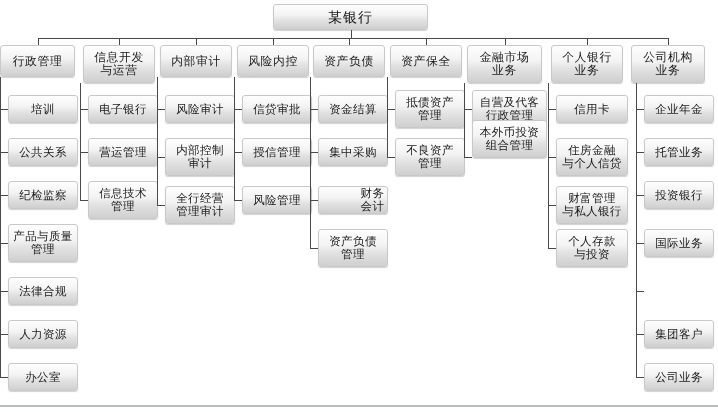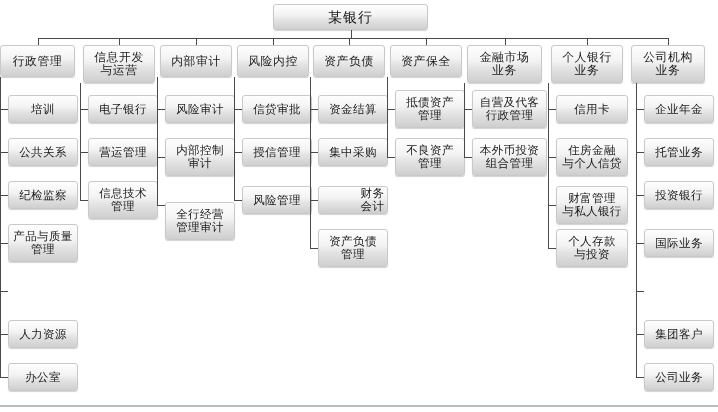--- a/index.html
+++ b/index.html
@@ -92,20 +92,23 @@
     <div class="line-h" style="left: 0px; top: 195px; width: 8px; background: rgb(74, 74, 74);"></div>
     <div class="node level3" style="left: 8px; top: 181px; width: 70px; height: 28px; border-color: rgb(201, 201, 201); color: rgb(26, 26, 26); background: linear-gradient(rgb(254, 254, 254) 0%, rgb(243, 243, 243) 42%, rgb(227, 227, 227) 62%, rgb(207, 207, 207) 100%);">
       <span>纪检监察</span>
     </div>
     <div class="line-h" style="left: 0px; top: 243px; width: 8px; background: rgb(74, 74, 74);"></div>
     <div class="node level3" style="left: 8px; top: 224px; width: 70px; height: 38px; border-color: rgb(201, 201, 201); color: rgb(26, 26, 26); background: linear-gradient(rgb(254, 254, 254) 0%, rgb(243, 243, 243) 42%, rgb(227, 227, 227) 62%, rgb(207, 207, 207) 100%);">
       <span>产品与质量
 管理</span>
     </div>
     <div class="line-h" style="left: 0px; top: 291px; width: 8px; background: rgb(74, 74, 74);"></div>
+    <div class="node level3" style="left: 8px; top: 277px; width: 70px; height: 28px; border-color: rgb(201, 201, 201); color: rgb(26, 26, 26); background: linear-gradient(rgb(254, 254, 254) 0%, rgb(243, 243, 243) 42%, rgb(227, 227, 227) 62%, rgb(207, 207, 207) 100%);">
+      <span>法律合规</span>
+    </div>
     <div class="line-h" style="left: 0px; top: 334px; width: 8px; background: rgb(74, 74, 74);"></div>
     <div class="node level3" style="left: 8px; top: 320px; width: 70px; height: 28px; border-color: rgb(201, 201, 201); color: rgb(26, 26, 26); background: linear-gradient(rgb(254, 254, 254) 0%, rgb(243, 243, 243) 42%, rgb(227, 227, 227) 62%, rgb(207, 207, 207) 100%);">
       <span>人力资源</span>
     </div>
     <div class="line-h" style="left: 0px; top: 377px; width: 8px; background: rgb(74, 74, 74);"></div>
     <div class="node level3" style="left: 8px; top: 363px; width: 70px; height: 28px; border-color: rgb(201, 201, 201); color: rgb(26, 26, 26); background: linear-gradient(rgb(254, 254, 254) 0%, rgb(243, 243, 243) 42%, rgb(227, 227, 227) 62%, rgb(207, 207, 207) 100%);">
       <span>办公室</span>
     </div>
     <div class="line-v" style="left: 119px; top: 38px; height: 7px; background: rgb(74, 74, 74);"></div>
     <div class="node level2" style="left: 83px; top: 45px; width: 72px; height: 38px; border-color: rgb(201, 201, 201); color: rgb(26, 26, 26); background: linear-gradient(rgb(254, 254, 254) 0%, rgb(243, 243, 243) 42%, rgb(227, 227, 227) 62%, rgb(207, 207, 207) 100%);">
@@ -134,21 +137,21 @@
     <div class="line-h" style="left: 157px; top: 109px; width: 8px; background: rgb(74, 74, 74);"></div>
     <div class="node level3" style="left: 165px; top: 95px; width: 70px; height: 28px; border-color: rgb(201, 201, 201); color: rgb(26, 26, 26); background: linear-gradient(rgb(254, 254, 254) 0%, rgb(243, 243, 243) 42%, rgb(227, 227, 227) 62%, rgb(207, 207, 207) 100%);">
       <span>风险审计</span>
     </div>
     <div class="line-h" style="left: 157px; top: 157px; width: 8px; background: rgb(74, 74, 74);"></div>
     <div class="node level3" style="left: 165px; top: 138px; width: 70px; height: 38px; border-color: rgb(201, 201, 201); color: rgb(26, 26, 26); background: linear-gradient(rgb(254, 254, 254) 0%, rgb(243, 243, 243) 42%, rgb(227, 227, 227) 62%, rgb(207, 207, 207) 100%);">
       <span>内部控制
 审计</span>
     </div>
     <div class="line-h" style="left: 157px; top: 205px; width: 8px; background: rgb(74, 74, 74);"></div>
-    <div class="node level3" style="left: 165px; top: 202px; width: 70px; height: 38px; border-color: rgb(201, 201, 201); color: rgb(26, 26, 26); background: linear-gradient(rgb(254, 254, 254) 0%, rgb(243, 243, 243) 42%, rgb(227, 227, 227) 62%, rgb(207, 207, 207) 100%);">
+    <div class="node level3" style="left: 165px; top: 186px; width: 70px; height: 38px; border-color: rgb(201, 201, 201); color: rgb(26, 26, 26); background: linear-gradient(rgb(254, 254, 254) 0%, rgb(243, 243, 243) 42%, rgb(227, 227, 227) 62%, rgb(207, 207, 207) 100%);">
       <span>全行经营
 管理审计</span>
     </div>
     <div class="line-v" style="left: 273px; top: 38px; height: 7px; background: rgb(74, 74, 74);"></div>
     <div class="node level2" style="left: 237px; top: 45px; width: 72px; height: 32px; border-color: rgb(201, 201, 201); color: rgb(26, 26, 26); background: linear-gradient(rgb(254, 254, 254) 0%, rgb(243, 243, 243) 42%, rgb(227, 227, 227) 62%, rgb(207, 207, 207) 100%);">
       <span>风险内控</span>
     </div>
     <div class="line-v" style="left: 234px; top: 77px; height: 123px; background: rgb(74, 74, 74);"></div>
     <div class="line-h" style="left: 234px; top: 109px; width: 8px; background: rgb(74, 74, 74);"></div>
     <div class="node level3" style="left: 242px; top: 95px; width: 70px; height: 28px; border-color: rgb(201, 201, 201); color: rgb(26, 26, 26); background: linear-gradient(rgb(254, 254, 254) 0%, rgb(243, 243, 243) 42%, rgb(227, 227, 227) 62%, rgb(207, 207, 207) 100%); justify-content: center;">
@@ -204,21 +207,21 @@
       <span>金融市场
 业务</span>
     </div>
     <div class="line-v" style="left: 464px; top: 83px; height: 74px; background: rgb(74, 74, 74);"></div>
     <div class="line-h" style="left: 464px; top: 109px; width: 8px; background: rgb(74, 74, 74);"></div>
     <div class="node level3" style="left: 472px; top: 90px; width: 75px; height: 38px; border-color: rgb(201, 201, 201); color: rgb(26, 26, 26); background: linear-gradient(rgb(254, 254, 254) 0%, rgb(243, 243, 243) 42%, rgb(227, 227, 227) 62%, rgb(207, 207, 207) 100%);">
       <span>自营及代客
 行政管理</span>
     </div>
     <div class="line-h" style="left: 464px; top: 157px; width: 8px; background: rgb(74, 74, 74);"></div>
-    <div class="node level3" style="left: 472px; top: 138px; width: 75px; height: 38px; border-color: rgb(201, 201, 201); color: rgb(26, 26, 26); background: linear-gradient(rgb(254, 254, 254) 0%, rgb(243, 243, 243) 42%, rgb(227, 227, 227) 62%, rgb(207, 207, 207) 100%);">
+    <div class="node level3" style="left: 472px; top: 120px; width: 75px; height: 38px; border-color: rgb(201, 201, 201); color: rgb(26, 26, 26); background: linear-gradient(rgb(254, 254, 254) 0%, rgb(243, 243, 243) 42%, rgb(227, 227, 227) 62%, rgb(207, 207, 207) 100%);">
       <span>本外币投资
 组合管理</span>
     </div>
     <div class="line-v" style="left: 587px; top: 38px; height: 7px; background: rgb(74, 74, 74);"></div>
     <div class="node level2" style="left: 551px; top: 45px; width: 72px; height: 38px; border-color: rgb(201, 201, 201); color: rgb(26, 26, 26); background: linear-gradient(rgb(254, 254, 254) 0%, rgb(243, 243, 243) 42%, rgb(227, 227, 227) 62%, rgb(207, 207, 207) 100%);">
       <span>个人银行
 业务</span>
     </div>
     <div class="line-v" style="left: 548px; top: 83px; height: 165px; background: rgb(74, 74, 74);"></div>
     <div class="line-h" style="left: 548px; top: 109px; width: 8px; background: rgb(74, 74, 74);"></div>

